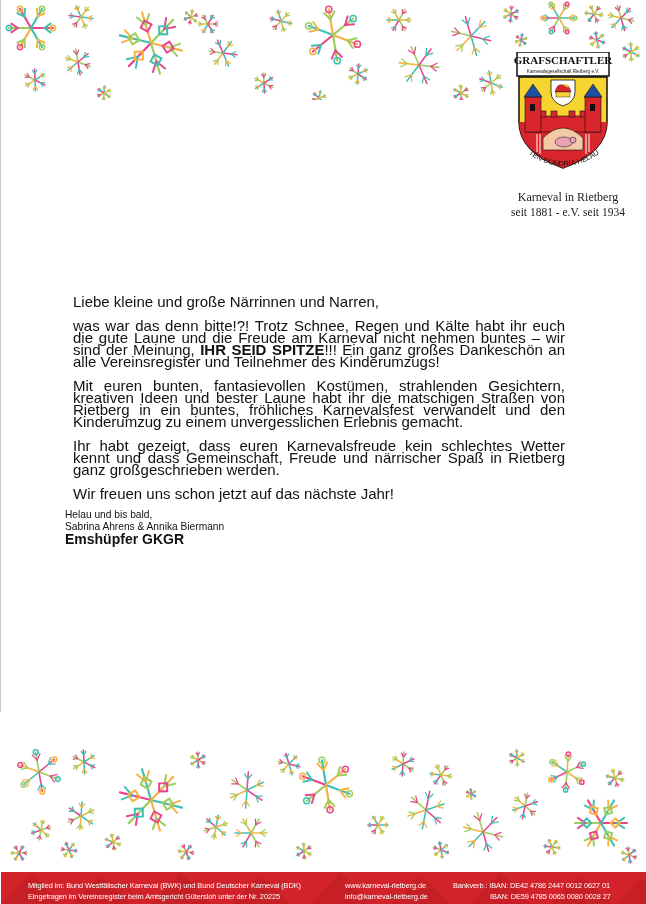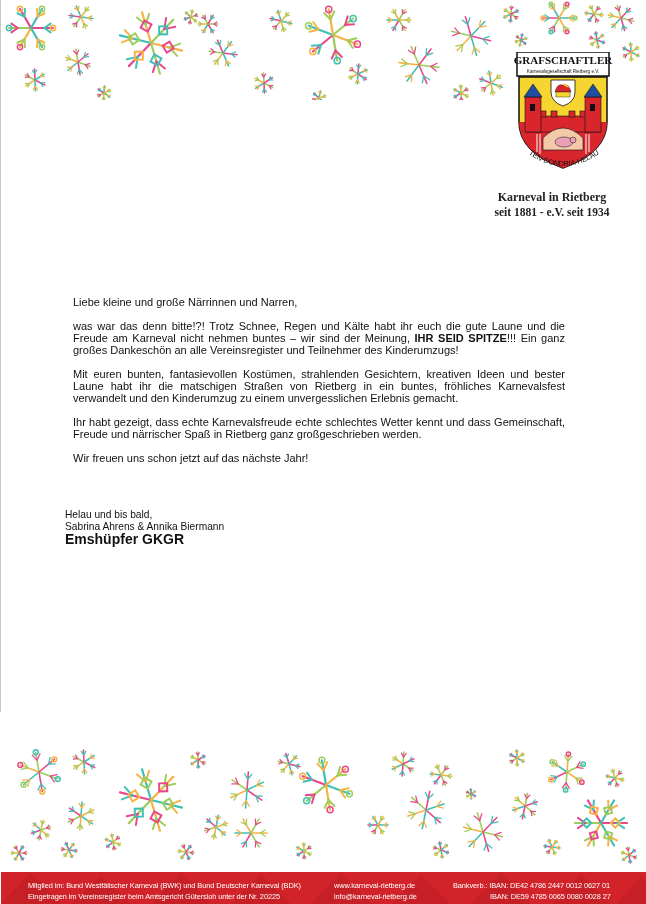--- a/index.html
+++ b/index.html
@@ -2,34 +2,34 @@
 <html><head>
 <meta charset="utf-8">
 <style>
   html, body { margin:0; padding:0; }
   body { width:646px; height:904px; position:relative; overflow:hidden; background:#ffffff; font-family:"Liberation Sans", sans-serif; }
   .page { position:absolute; left:0; top:0; width:646px; height:712px; background:#fff; border-left:1px solid #c8c8c8; box-sizing:border-box; }
   .flakes { position:absolute; left:0; width:646px; }
   .flakes.top { top:0; height:100px; }
   .flakes.bottom { top:740px; height:130px; }
   .crest { position:absolute; left:512px; top:52px; width:100px; height:120px; }
-  .crest-caption { position:absolute; left:487px; top:190px; width:128px; text-align:center; font-family:"Liberation Serif", serif; color:#222;font-weight:bold; }
+  .crest-caption { position:absolute; left:503px; top:190px; width:128px; text-align:center; font-family:"Liberation Serif", serif; color:#222; }
   .crest-caption .l1 { font-size:12px; line-height:15px; }
   .crest-caption .l2 { font-size:11.5px; line-height:15px; }
-  .body-text { position:absolute; left:72px; top:296px; width:492px; font-size:11px; line-height:12px; color:#111; }
+  .body-text { position:absolute; left:72px; top:296px; width:492px; font-size:15px; line-height:12px; color:#111; }
   .body-text p { margin:0 0 12px 0; text-align:justify; }
   .body-text p.left { text-align:left; }
   .body-text b { font-weight:bold; }
   .sign { position:absolute; left:64px; top:509px; font-size:10.2px; line-height:12px; color:#111; }
   .sign .org { font-weight:bold; font-size:14px; }
   .footer { position:absolute; left:0; top:872px; width:646px; height:32px; background:#d3232a; overflow:hidden; }
   .footer svg.pattern { position:absolute; left:0; top:0; }
   .footer .col { position:absolute; top:8px; font-family:"Liberation Sans", sans-serif; font-size:7.4px; line-height:11px; color:#fff; white-space:nowrap; letter-spacing:-0.1px; }
   .footer .c1 { left:27px; }
-  .footer .c2 { left:333px; }
+  .footer .c2 { left:344px; }
   .footer .c3 { left:452px; }
   .footer .c3 .r2 { padding-left:37px; }
 </style>
 </head>
 <body>
 
 <div class="page">
 
   <svg class="flakes top" width="646" height="100" viewBox="0 0 646 100">
       <g opacity="0.85">
@@ -647,21 +647,21 @@
 
   <div class="crest-caption">
     <div class="l1">Karneval in Rietberg</div>
     <div class="l2">seit 1881 - e.V. seit 1934</div>
   </div>
 
   <div class="body-text">
     <p class="left">Liebe kleine und große Närrinnen und Narren,</p>
     <p><span>was war das denn bitte!?! Trotz Schnee, Regen und Kälte habt ihr euch die gute Laune und die Freude am Karneval nicht nehmen buntes – wir sind der Meinung, </span><b>IHR SEID SPITZE</b><span>!!! Ein ganz großes Dankeschön an alle Vereinsregister und Teilnehmer des Kinderumzugs!</span></p>
     <p>Mit euren bunten, fantasievollen Kostümen, strahlenden Gesichtern, kreativen Ideen und bester Laune habt ihr die matschigen Straßen von Rietberg in ein buntes, fröhliches Karnevalsfest verwandelt und den Kinderumzug zu einem unvergesslichen Erlebnis gemacht.</p>
-    <p>Ihr habt gezeigt, dass echte Karnevalsfreude echte schlechtes Wetter kennt und dass Gemeinschaft, Freude und närrischer Spaß in Rietberg ganz großgeschrieben werden.</p>
+    <p>Ihr habt gezeigt, dass euren Karnevalsfreude kein schlechtes Wetter kennt und dass Gemeinschaft, Freude und närrischer Spaß in Rietberg ganz großgeschrieben werden.</p>
     <p class="left">Wir freuen uns schon jetzt auf das nächste Jahr!</p>
   </div>
 
   <div class="sign">
     <div>Helau und bis bald,</div>
     <div>Sabrina Ahrens &amp; Annika Biermann</div>
     <div class="org">Emshüpfer GKGR</div>
   </div>
 
   <svg class="flakes bottom" width="646" height="130" viewBox="0 0 646 130">

